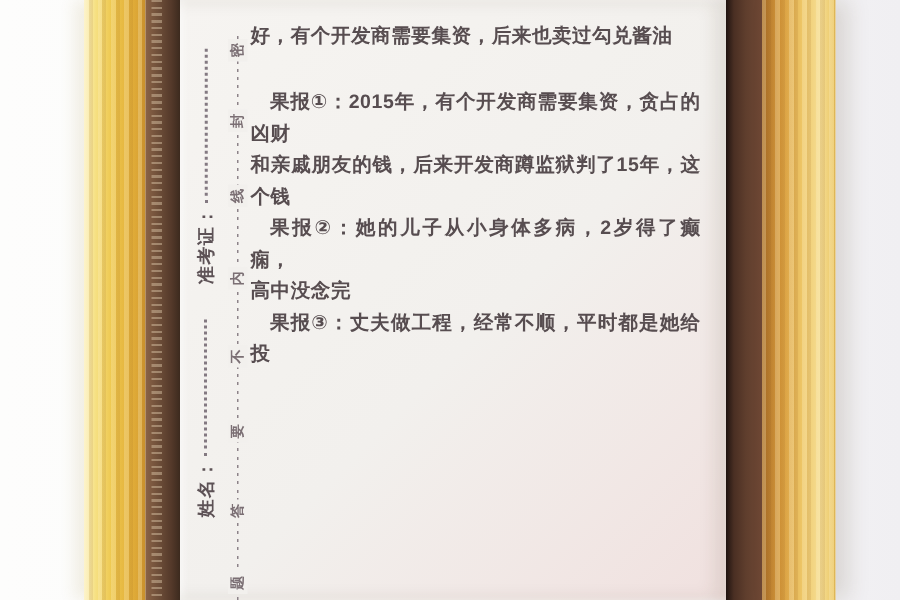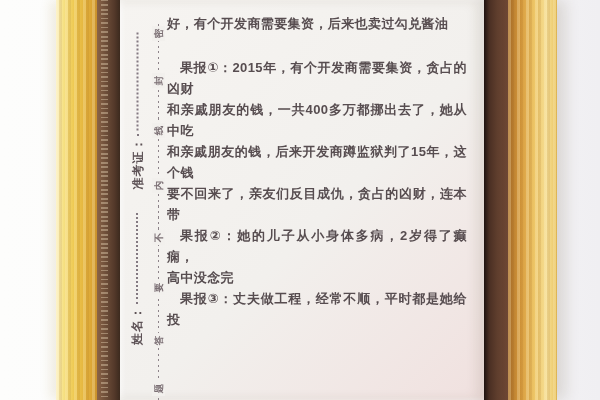--- a/index.html
+++ b/index.html
@@ -119,23 +119,21 @@
         <span class="seal-char" style="top: 334px;">答</span>
         <span class="seal-char" style="top: 382px;">题</span>
       </div>
 
     <div class="doc-body" id="doc-body">
         <div class="para mt-a">
           <div class="">好，有个开发商需要集资，后来也卖过勾兑酱油</div>
         </div>
         <div class="para mt-b">
           <div class="first">果报①：2015年，有个开发商需要集资，贪占的凶财</div>
-          <div class="">和亲戚朋友的钱，一共400多万都挪出去了，她从中吃</div>
           <div class="">和亲戚朋友的钱，后来开发商蹲监狱判了15年，这个钱</div>
-          <div class="">要不回来了，亲友们反目成仇，贪占的凶财，连本带</div>
         </div>
         <div class="para mt-c">
           <div class="first">果报②：她的儿子从小身体多病，2岁得了癫痫，</div>
           <div class="">高中没念完</div>
         </div>
         <div class="para mt-c">
           <div class="first">果报③：丈夫做工程，经常不顺，平时都是她给投</div>
         </div>
       </div>
 

